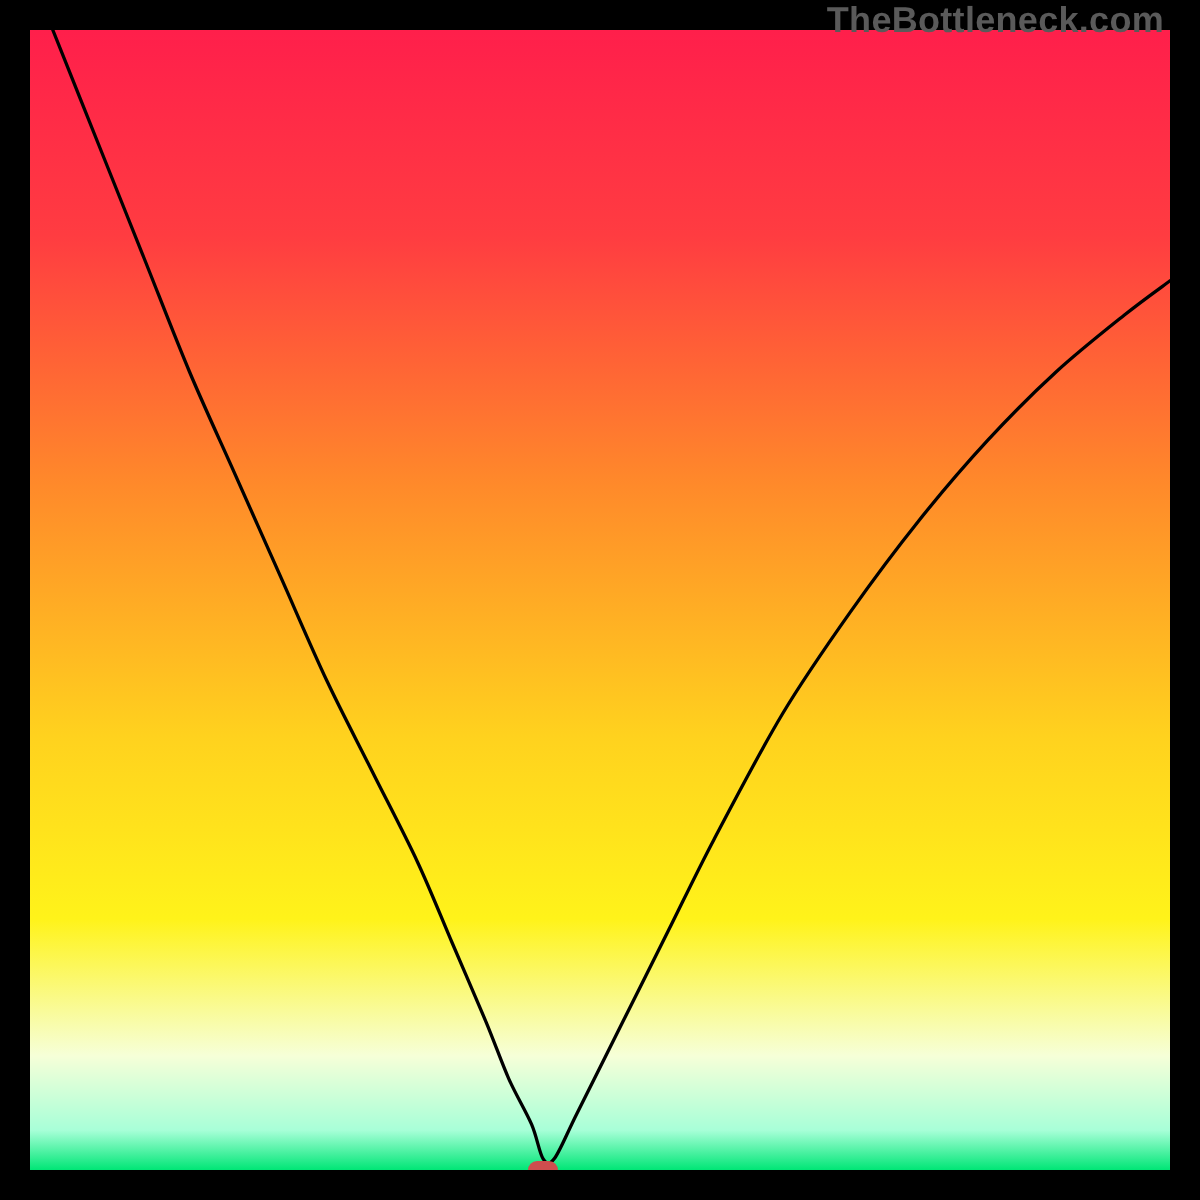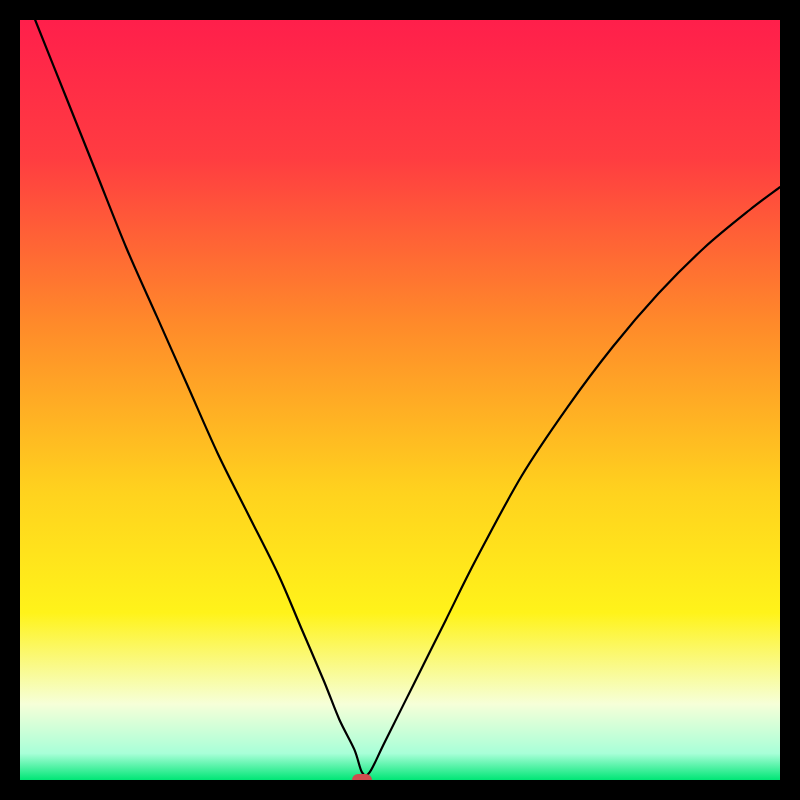--- a/index.html
+++ b/index.html
@@ -69,13 +69,14 @@
       <rect x="0" y="0" width="760" height="760" fill="url(#bg-grad)"></rect>
     </svg>
 
     <svg class="curve" viewBox="0 0 760 760" preserveAspectRatio="none" width="760" height="760">
       <path id="curve-path" d="M 15.20 0.00 C 20.06 12.16, 35.87 51.68, 45.60 76.00 C 55.33 100.32, 66.27 127.68, 76.00 152.00 C 85.73 176.32, 96.67 204.90, 106.40 228.00 C 116.13 251.10, 127.07 274.51, 136.80 296.40 C 146.53 318.29, 157.47 342.91, 167.20 364.80 C 176.93 386.69, 187.87 412.53, 197.60 433.20 C 207.33 453.87, 218.27 474.54, 228.00 494.00 C 237.73 513.46, 249.89 536.56, 258.40 554.80 C 266.91 573.04, 273.90 590.98, 281.20 608.00 C 288.50 625.02, 297.92 646.61, 304.00 661.20 C 310.08 675.79, 314.34 688.26, 319.20 699.20 C 324.06 710.14, 330.75 721.09, 334.40 729.60 C 338.05 738.11, 339.57 748.75, 342.00 752.40 C 344.43 756.05, 345.95 757.26, 349.60 752.40 C 353.25 747.54, 357.50 736.59, 364.80 722.00 C 372.10 707.41, 385.47 680.66, 395.20 661.20 C 404.93 641.74, 415.87 619.86, 425.60 600.40 C 435.33 580.94, 443.84 562.70, 456.00 539.60 C 468.16 516.50, 487.01 480.32, 501.60 456.00 C 516.19 431.68, 532.61 408.27, 547.20 387.60 C 561.79 366.93, 578.21 345.04, 592.80 326.80 C 607.39 308.56, 623.81 289.41, 638.40 273.60 C 652.99 257.79, 669.41 241.38, 684.00 228.00 C 698.59 214.62, 717.44 199.73, 729.60 190.00 C 741.76 180.27, 755.14 170.85, 760.00 167.20" fill="none" stroke="#000" stroke-width="2.2" stroke-linecap="round" stroke-linejoin="round"></path>
     </svg>
 
     <div class="marker" id="marker" style="left: 342px; top: 760px; background: rgb(207, 78, 78);"></div>
   </div>
 
+  <div class="watermark">TheBottleneck.com</div>
 </div>
 
 </body></html>

